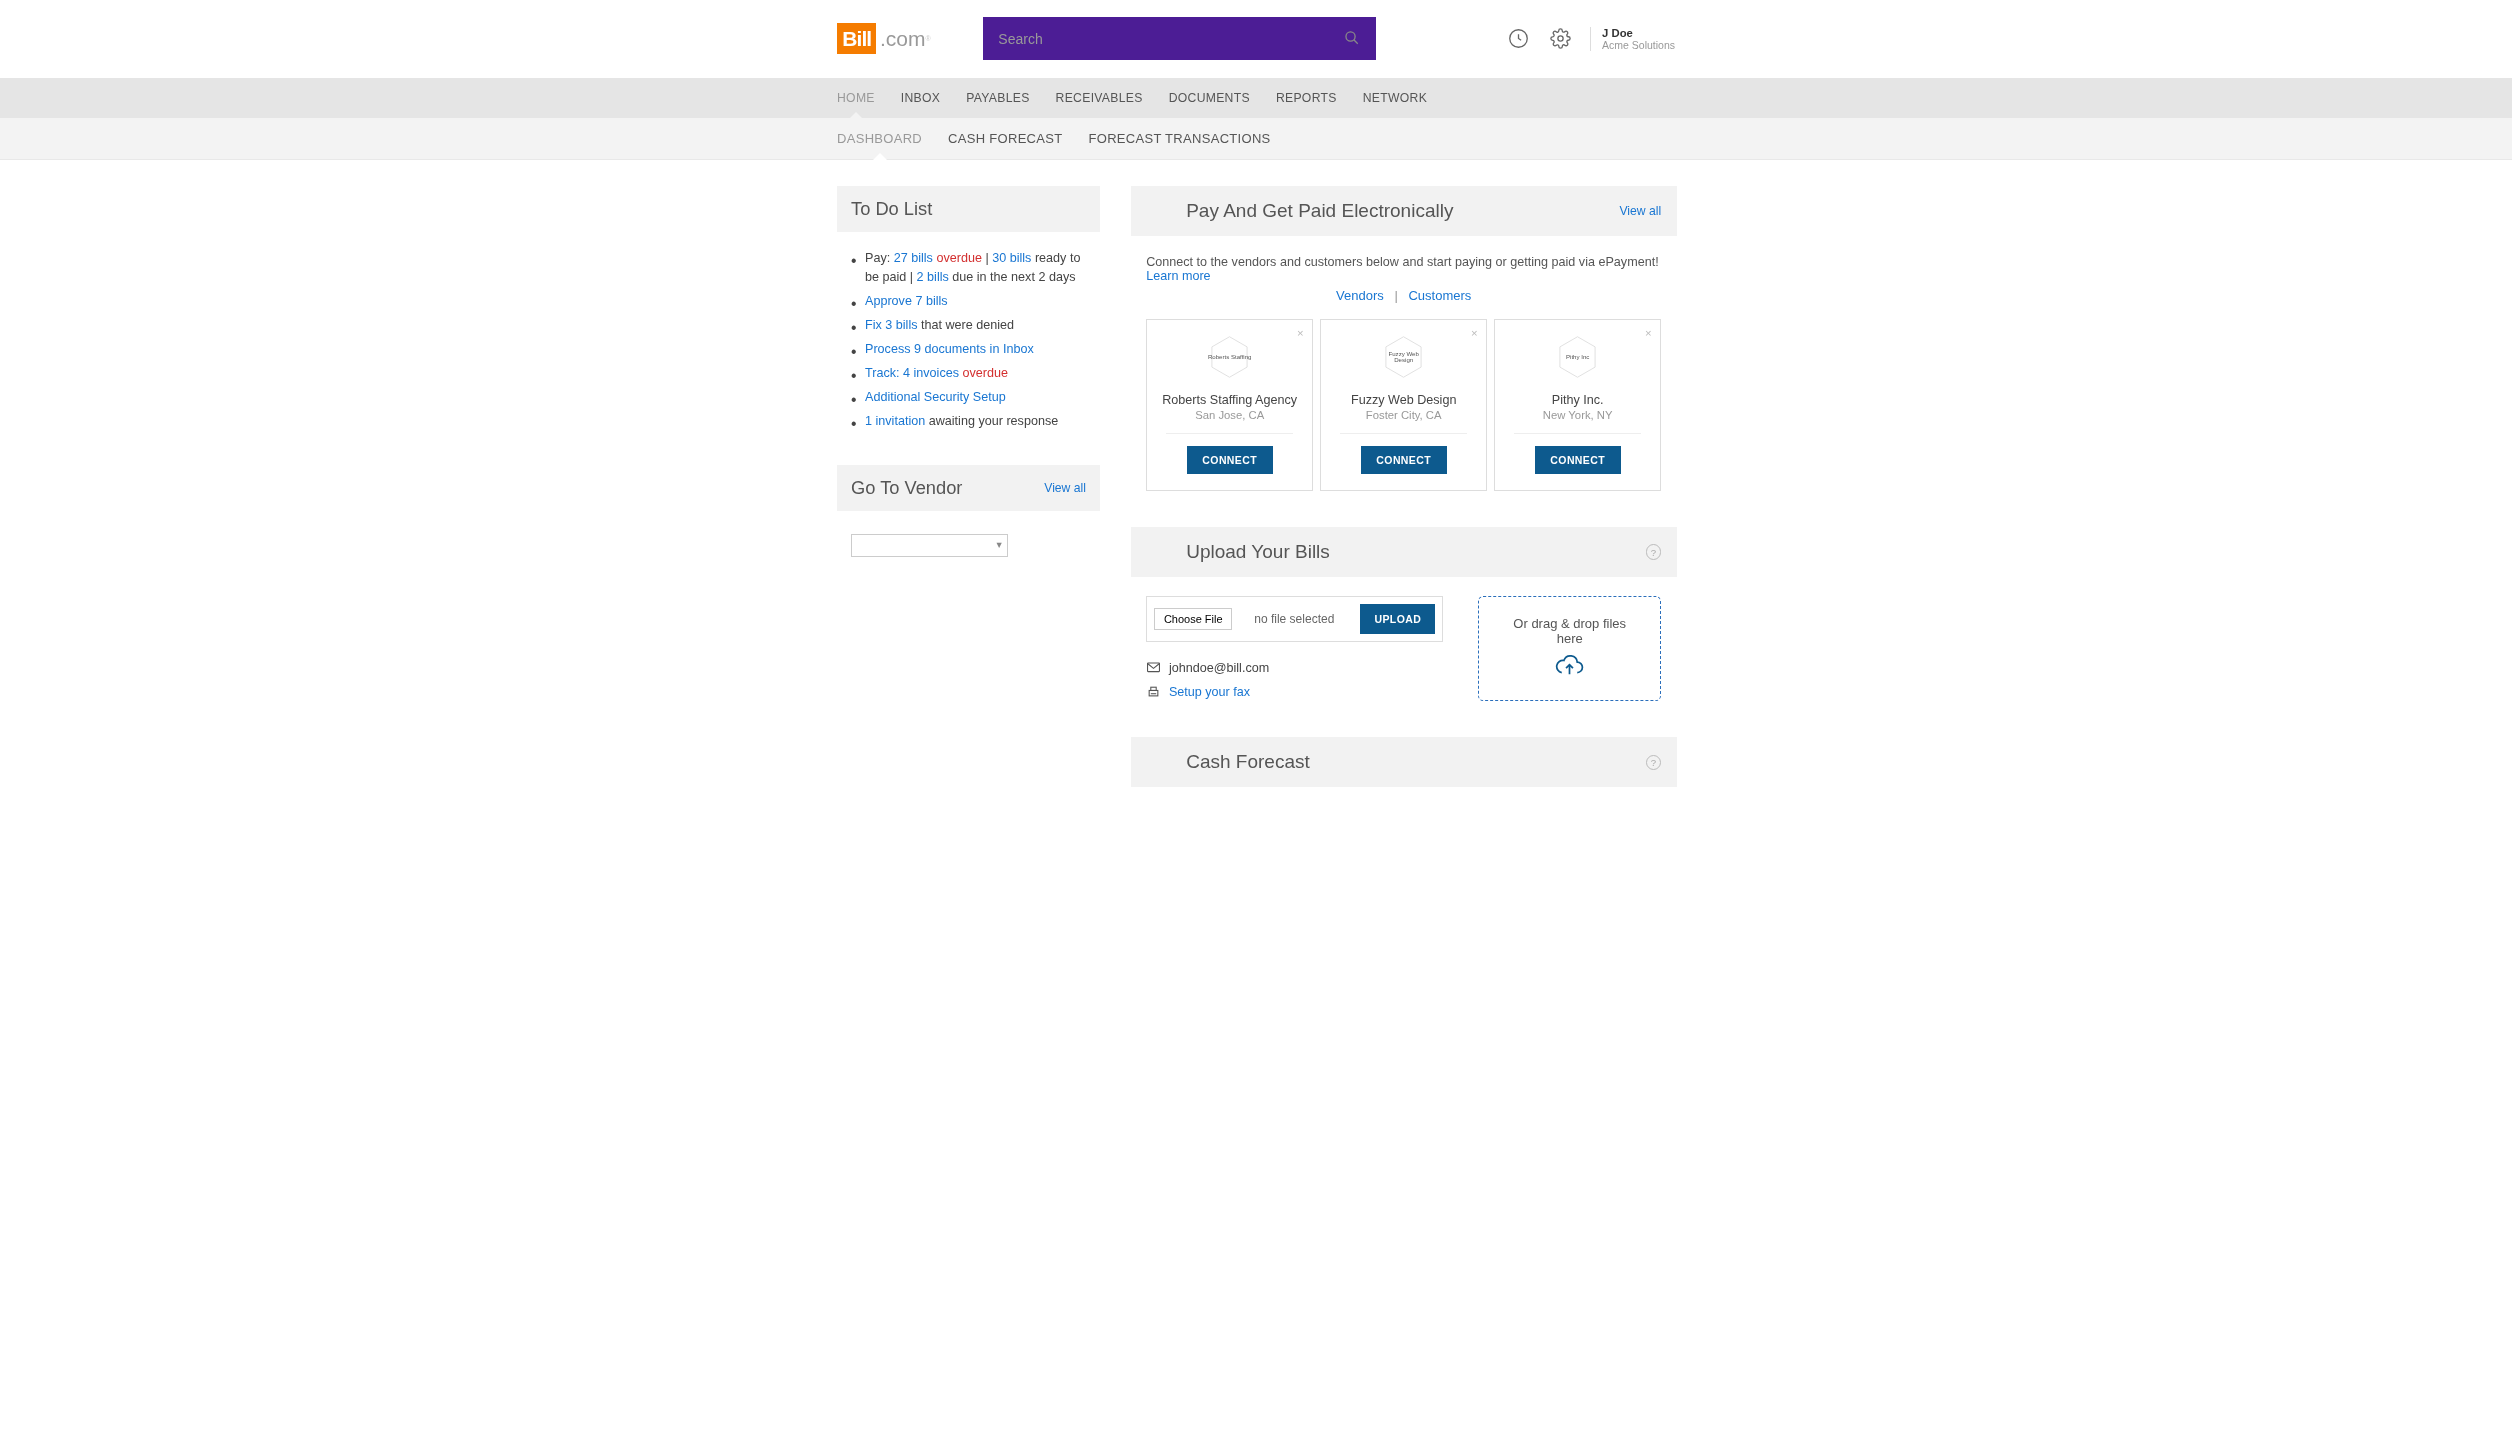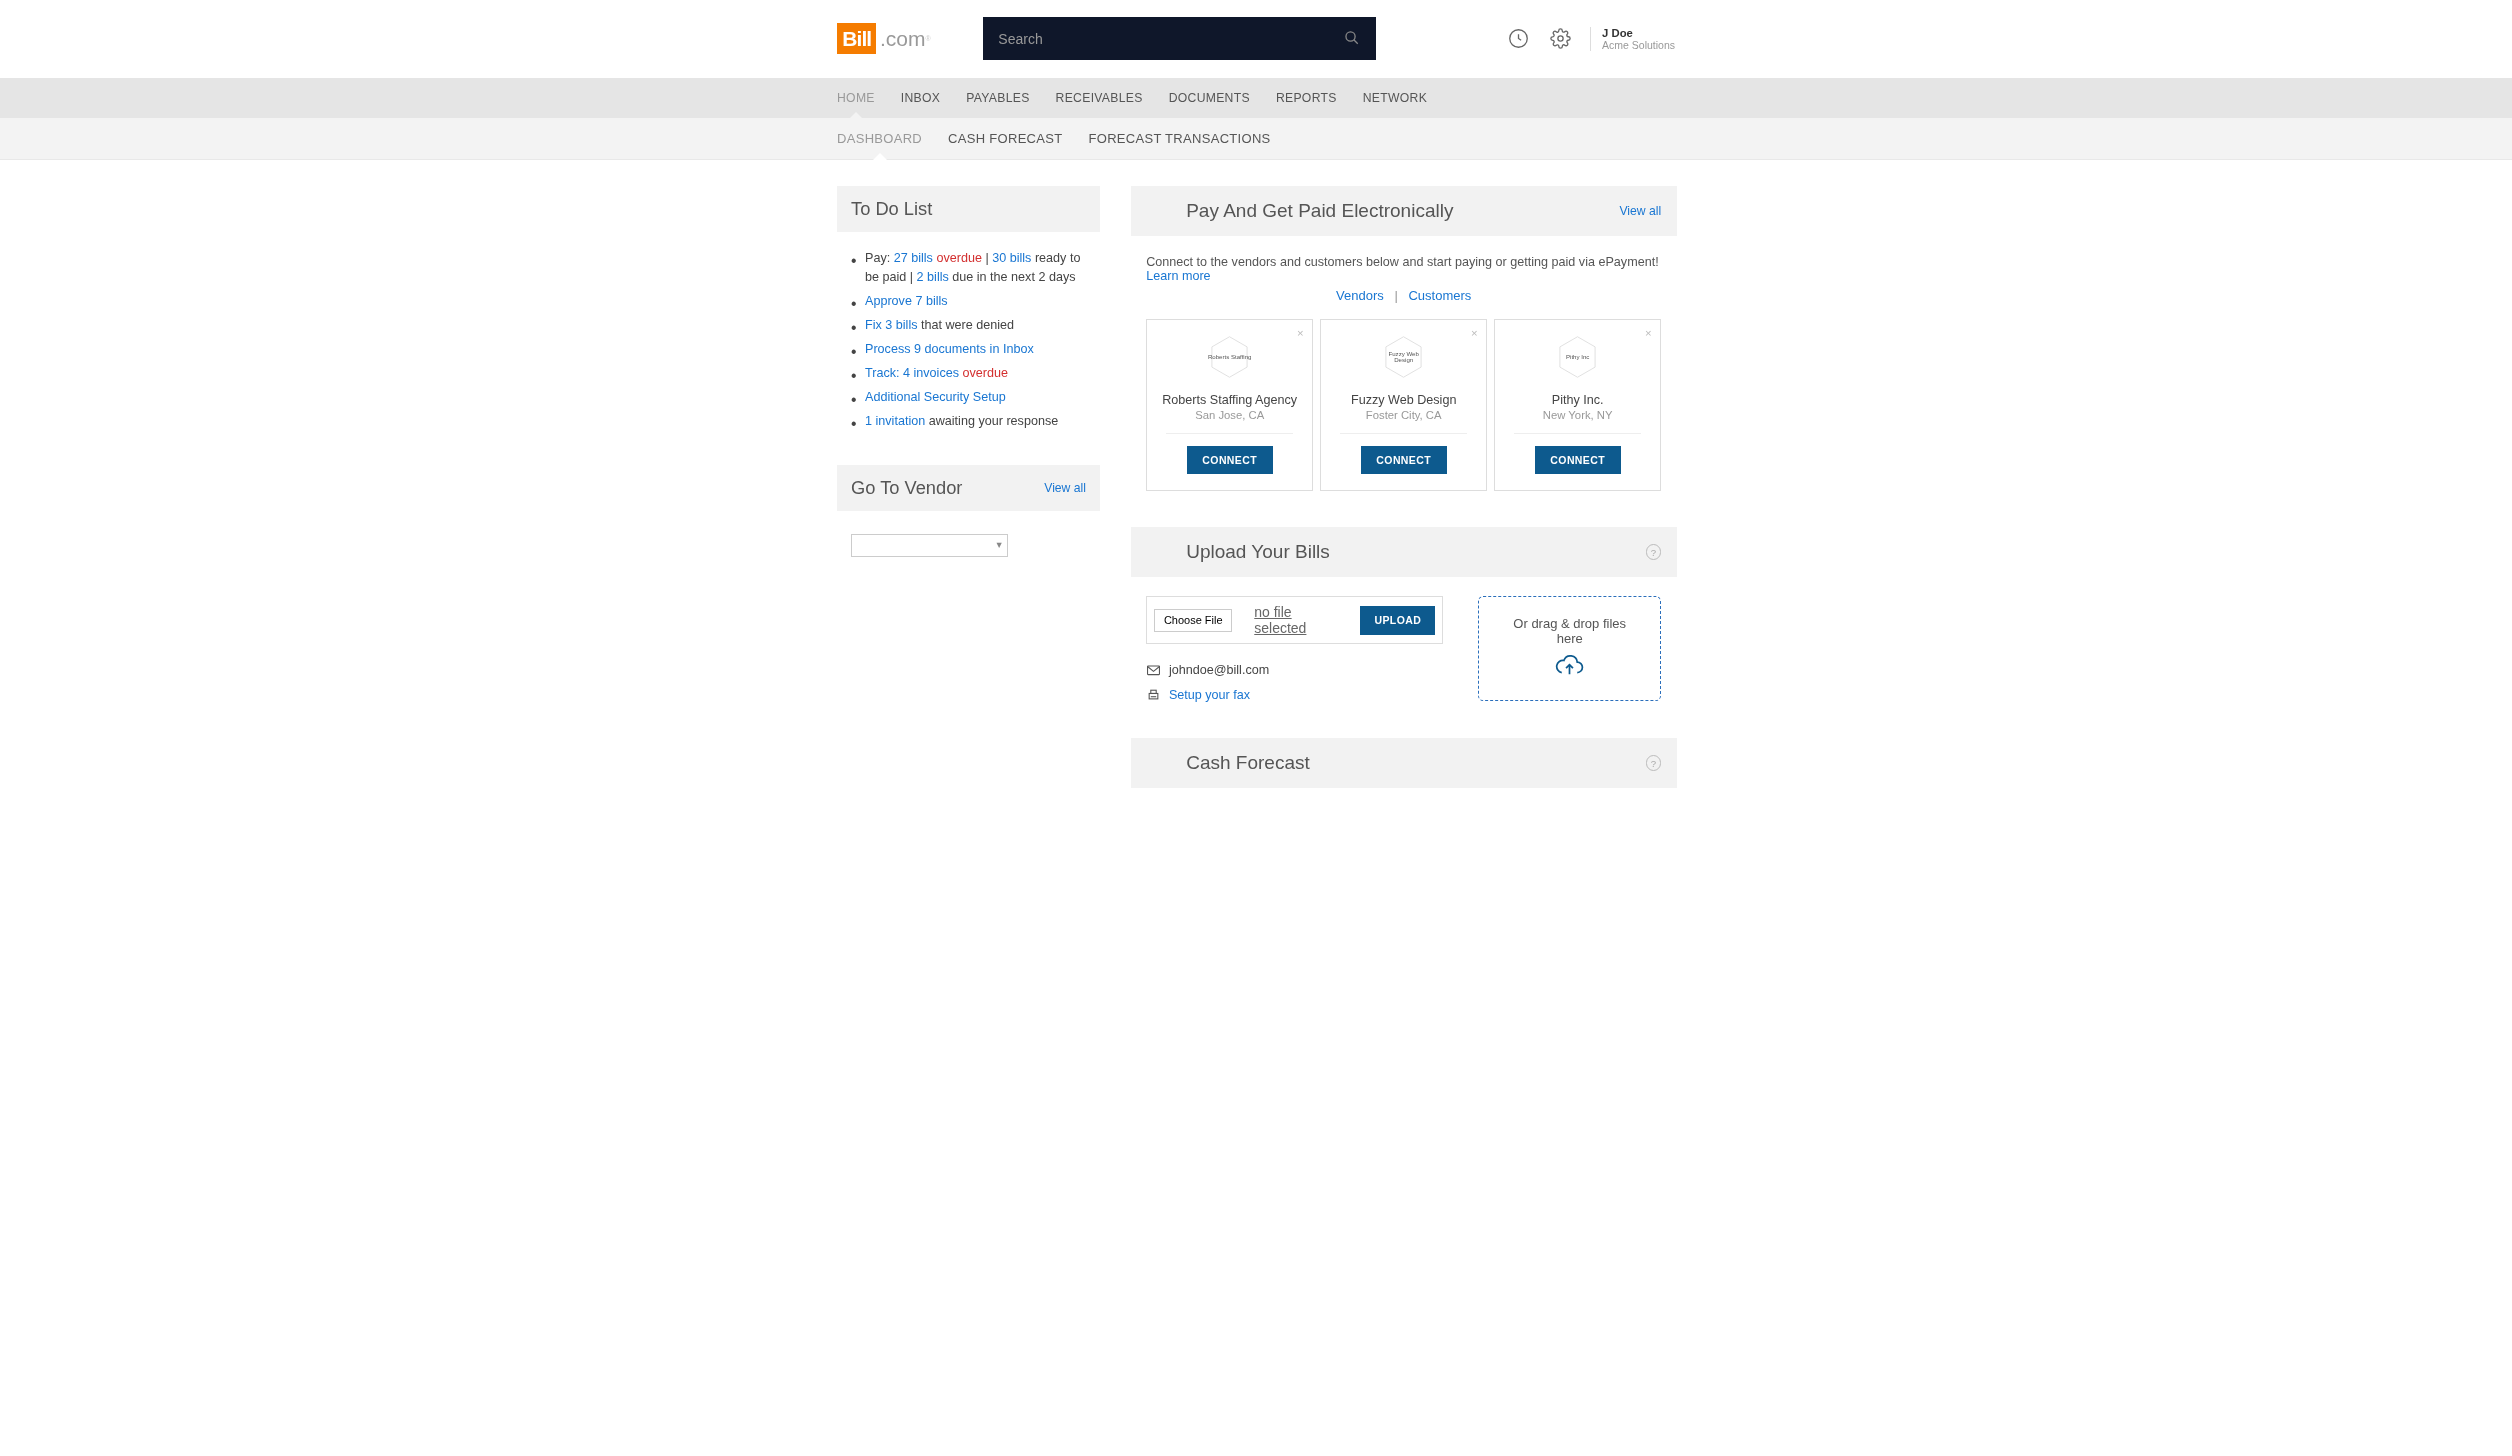--- a/index.html
+++ b/index.html
@@ -4,21 +4,21 @@
 <style>
 * { margin: 0; padding: 0; box-sizing: border-box; }
 body { font-family: 'Helvetica Neue', Arial, sans-serif; background: #fff; color: #4a4a4a; font-size: 13px; }
 
 
 .header { display: flex; align-items: center; padding: 17.4px 0; max-width: 1256px; margin: 0 auto; padding-left: 209px; padding-right: 209px; width: 100%; }
 .logo-wrap { display: flex; align-items: center; margin-right: 52px; }
 .logo-box { background: #f57c00; color: #fff; font-weight: bold; padding: 3.5px 5.2px; font-size: 21px; letter-spacing: -0.9px; display: inline-block; }
 .logo-com { color: #999; font-size: 21px; font-weight: 300; margin-left: 3.5px; }
 .logo-tm { color: #ccc; font-size: 7px; vertical-align: top; }
-.search-box { flex: 1; max-width: 393px; background: #0f172a; border: none; padding: 12.2px 15.7px; font-size: 14px; color: #888; display: flex; align-items: center; justify-content: space-between; }
+.search-box { flex: 1; max-width: 393px; background: #4c1d95; border: none; padding: 12.2px 15.7px; font-size: 14px; color: #888; display: flex; align-items: center; justify-content: space-between; }
 .search-box input { background: transparent; border: none; font-size: 14px; color: #888; width: 100%; outline: none; }
 .search-box input::placeholder { color: #999; }
 .header-right { margin-left: auto; display: flex; align-items: center; gap: 17.4px; }
 .icon-circle { width: 24.4px; height: 24.4px; display: inline-flex; align-items: center; justify-content: center; }
 .user-block { border-left: 0.9px solid #ddd; padding-left: 11px; }
 .user-name { font-weight: bold; font-size: 11.3px; color: #333; }
 .user-org { font-size: 10.5px; color: #999; }
 
 
 .nav-primary { background: #e5e5e5; }
@@ -76,21 +76,21 @@
 .card-name { font-size: 12.6px; font-weight: 500; color: #444; margin-bottom: 1.7px; }
 .card-loc { font-size: 11.3px; color: #999; margin-bottom: 12.2px; padding-bottom: 12.2px; border-bottom: 0.9px solid #eee; margin-left: 8.7px; margin-right: 8.7px; }
 .btn-connect { background: #0d5a8e; color: #fff; border: none; padding: 7.9px 15.7px; font-size: 10.5px; font-weight: bold; letter-spacing: 0.4px; cursor: pointer; }
 .btn-upload { background: #0d5a8e; color: #fff; border: none; padding: 8.7px 14px; font-size: 10.5px; font-weight: bold; letter-spacing: 0.4px; cursor: pointer; }
 
 
 .upload-row { display: flex; gap: 35px; align-items: flex-start; }
 .upload-left { flex: 0 0 auto; }
 .file-box { border: 0.9px solid #ddd; padding: 7px; display: flex; align-items: center; gap: 22px; width: 297px; }
 .choose-file { border: 0.9px solid #ccc; background: #fff; padding: 4.4px 8.7px; font-size: 11px; cursor: pointer; }
-.no-file { font-size: 14px; color: #666; flex: 1; text-decoration: underline; }
+.no-file { font-size: 12px; color: #666; flex: 1; }
 .email-row { margin-top: 19px; font-size: 12.6px; color: #444; display: flex; align-items: center; gap: 8.7px; }
 .fax-row { margin-top: 10.5px; font-size: 12.6px; display: flex; align-items: center; gap: 8.7px; }
 .fax-row .link { color: #1976d2; }
 .dropzone { border: 1.7px dashed #2a6ebb; border-radius: 5.2px; padding: 19px 24.4px; text-align: center; color: #555; font-size: 13px; width: 183px; }
 .dropzone svg { margin-top: 8.7px; }
 
 .help-icon { width: 15.7px; height: 15.7px; border: 0.9px solid #bbb; border-radius: 50%; display: inline-flex; align-items: center; justify-content: center; font-size: 9.6px; color: #aaa; cursor: pointer; }
 
 .small-icon { display: inline-flex; width: 14px; height: 14px; align-items: center; justify-content: center; }
 </style>

